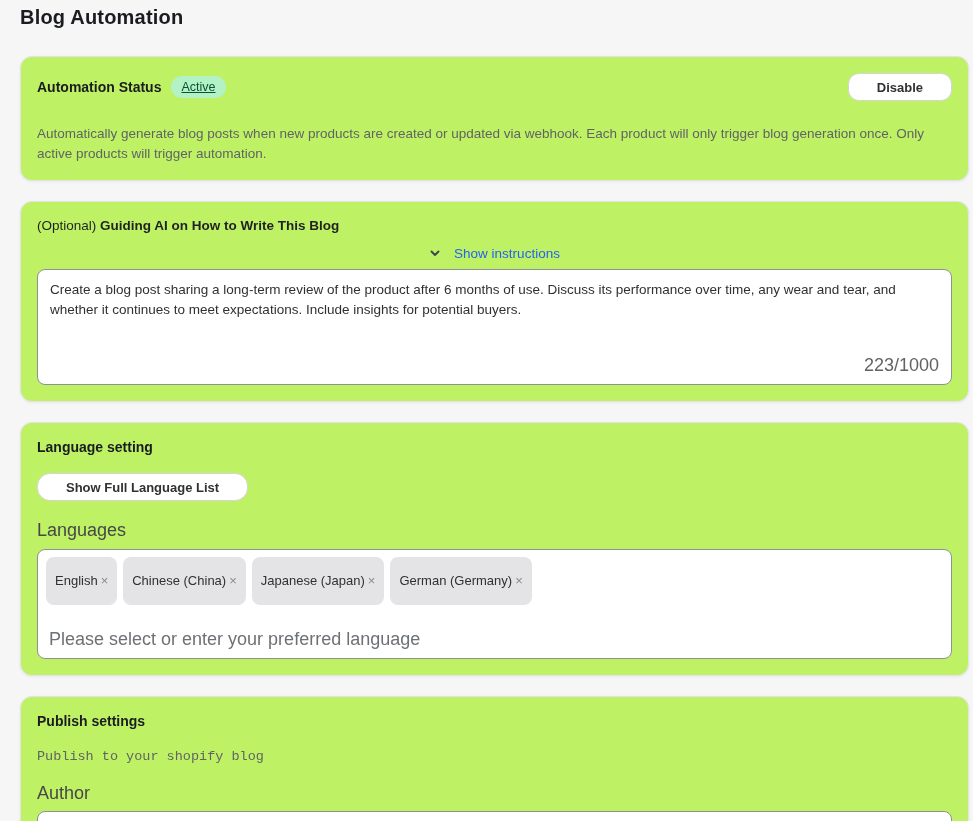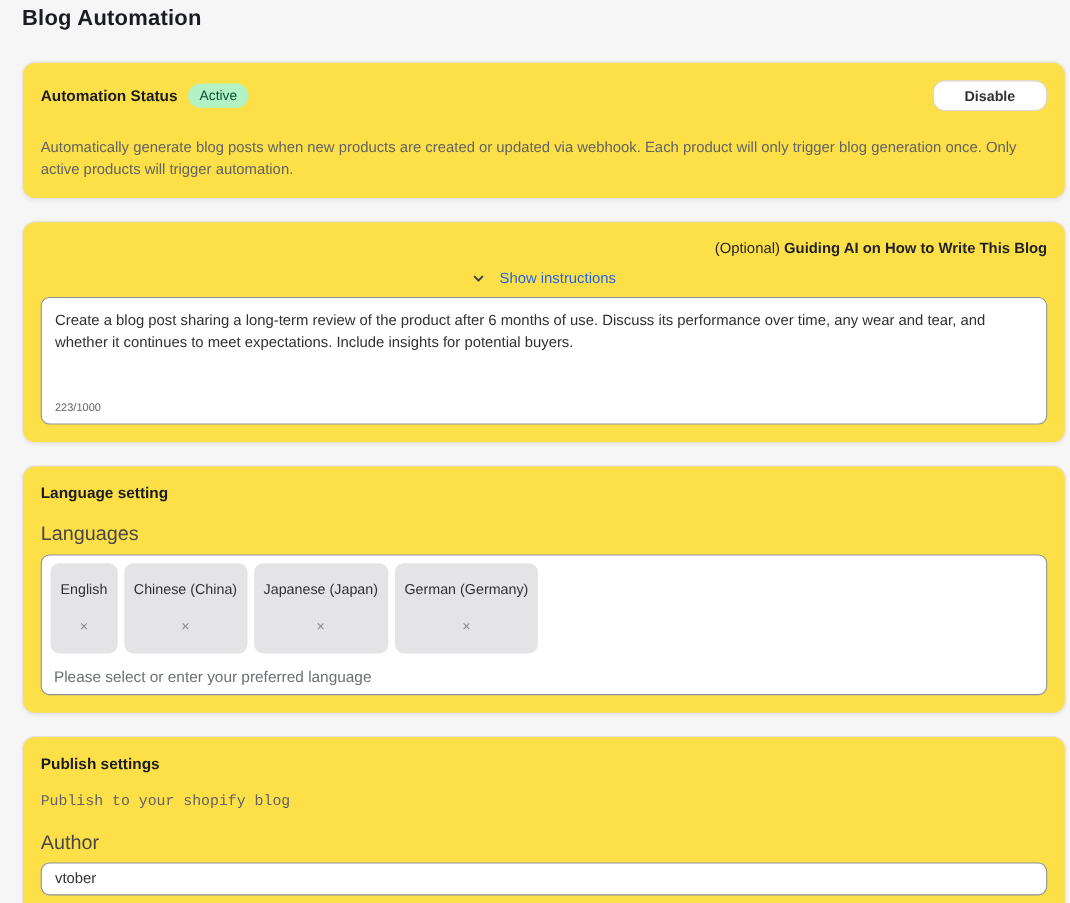--- a/index.html
+++ b/index.html
@@ -16,37 +16,37 @@
 
   .page-title {
     margin: 0 0 27px 0;
     font-size: 20px;
     font-weight: 700;
     color: #1a1c21;
     letter-spacing: .2px;
   }
 
   .card {
-    background: #fde047;
+    background: #bef264;
     border: 1px solid #e3e3e5;
     border-radius: 12px;
     box-shadow: 0 1px 3px rgba(26,26,26,.06);
     padding: 16px;
     margin-bottom: 20px;
   }
 
   
   .card1-head { display: flex; align-items: center; justify-content: space-between; }
   .head-left { display: flex; align-items: center; gap: 10px; }
   .card-heading { margin: 0; font-size: 14px; font-weight: 700; color: #1a1c21; }
   .badge {
     display: inline-flex; align-items: center;
     background: #b3f2c4; color: #0b5137;
     font-size: 12.5px; line-height: 1;
-    padding: 5px 10px; border-radius: 999px;
+    padding: 5px 10px; border-radius: 999px; text-decoration: underline;
   }
   .btn {
     background: #ffffff;
     border: 1px solid #d5d5d9;
     border-radius: 11px;
     height: 28px;
     padding: 0 28px;
     font-family: inherit;
     font-size: 13px;
     font-weight: 600;
@@ -54,21 +54,21 @@
     cursor: pointer;
   }
   .desc {
     margin: 23px 0 0 0;
     font-size: 13.5px;
     line-height: 20px;
     color: #616365;
   }
 
   
-  .opt-label { margin: 0; font-size: 13.5px; color: #1f2124; text-align: right; }
+  .opt-label { margin: 0; font-size: 13.5px; color: #1f2124; }
   .opt-label strong { font-weight: 700; }
   .toggle-row { text-align: center; margin-top: 12px; }
   .toggle-link {
     display: inline-flex; align-items: center; gap: 13px;
     color: #2563eb; font-size: 13.5px; text-decoration: none; cursor: pointer;
   }
   .chevron-down { width: 12px; height: 12px; display: block; }
   .prompt-box {
     margin-top: 6px;
     border: 1px solid #8c9196;
@@ -81,56 +81,55 @@
     flex: 1;
     border: none; outline: none; resize: none;
     background: transparent;
     padding: 10px 12px 0 12px;
     font-family: inherit;
     font-size: 13.5px;
     line-height: 20px;
     color: #303030;
   }
   .char-counter {
-    text-align: left;
+    text-align: right;
     padding: 0 12px 8px 12px;
-    font-size: 10px;
+    font-size: 18px;
     color: #616365;
   }
 
   
   .btn-lang { margin-top: 18px; border-radius: 13px; }
   .field-label { margin-top: 19px; font-size: 18px; color: #474749; }
   .lang-box {
     margin-top: 8px;
     border: 1px solid #8c9196;
     border-radius: 8px;
     padding: 7px 8px 8px 8px;
     background: #fff;
   }
   .tags { display: flex; gap: 6px; flex-wrap: wrap; }
   .tag {
-    display: inline-flex; align-items: center; gap: 19px;
+    display: inline-flex; align-items: center; gap: 3px;
     background: #e4e4e7;
     border-radius: 8px;
     padding: 16px 9px;
     font-size: 13px;
     color: #303030;
     line-height: 1.2;
-    flex-direction: column;
   }
   .tag-x { color: #8a8a8e; font-size: 13px; cursor: pointer; }
   .lang-input {
     display: block;
     width: 100%;
     border: none; outline: none;
-    margin-top: 13px;
+    margin-top: 24px;
     padding: 0 0 0 3px;
     font-family: inherit;
-    font-size: 14px;
+    font-size: 18px;
     color: #303030;
     background: transparent;
   }
   .lang-input::placeholder { color: #6d7175; opacity: 1; }
 
   
   .card-last { margin-bottom: 0; }
   .subtitle { margin: 20px 0 0 0; font-size: 13.5px; color: #616365; font-family: Liberation Mono, monospace; }
   .text-input {
     display: block;
@@ -192,20 +191,21 @@
       </a>
     </div>
     <div class="prompt-box">
       <textarea class="prompt-textarea" maxlength="1000" style="">Create a blog post sharing a long-term review of the product after 6 months of use. Discuss its performance over time, any wear and tear, and whether it continues to meet expectations. Include insights for potential buyers.</textarea>
       <div class="char-counter">223/1000</div>
     </div>
   </section>
 
   <section class="card">
     <h2 class="card-heading">Language setting</h2>
+    <button class="btn btn-lang">Show Full Language List</button>
     <div class="field-label">Languages</div>
     <div class="lang-box">
       <div class="tags">
         <span class="tag">
           <span>English</span>
           <span class="tag-x">×</span>
         </span>
         <span class="tag">
           <span>Chinese (China)</span>
           <span class="tag-x">×</span>

